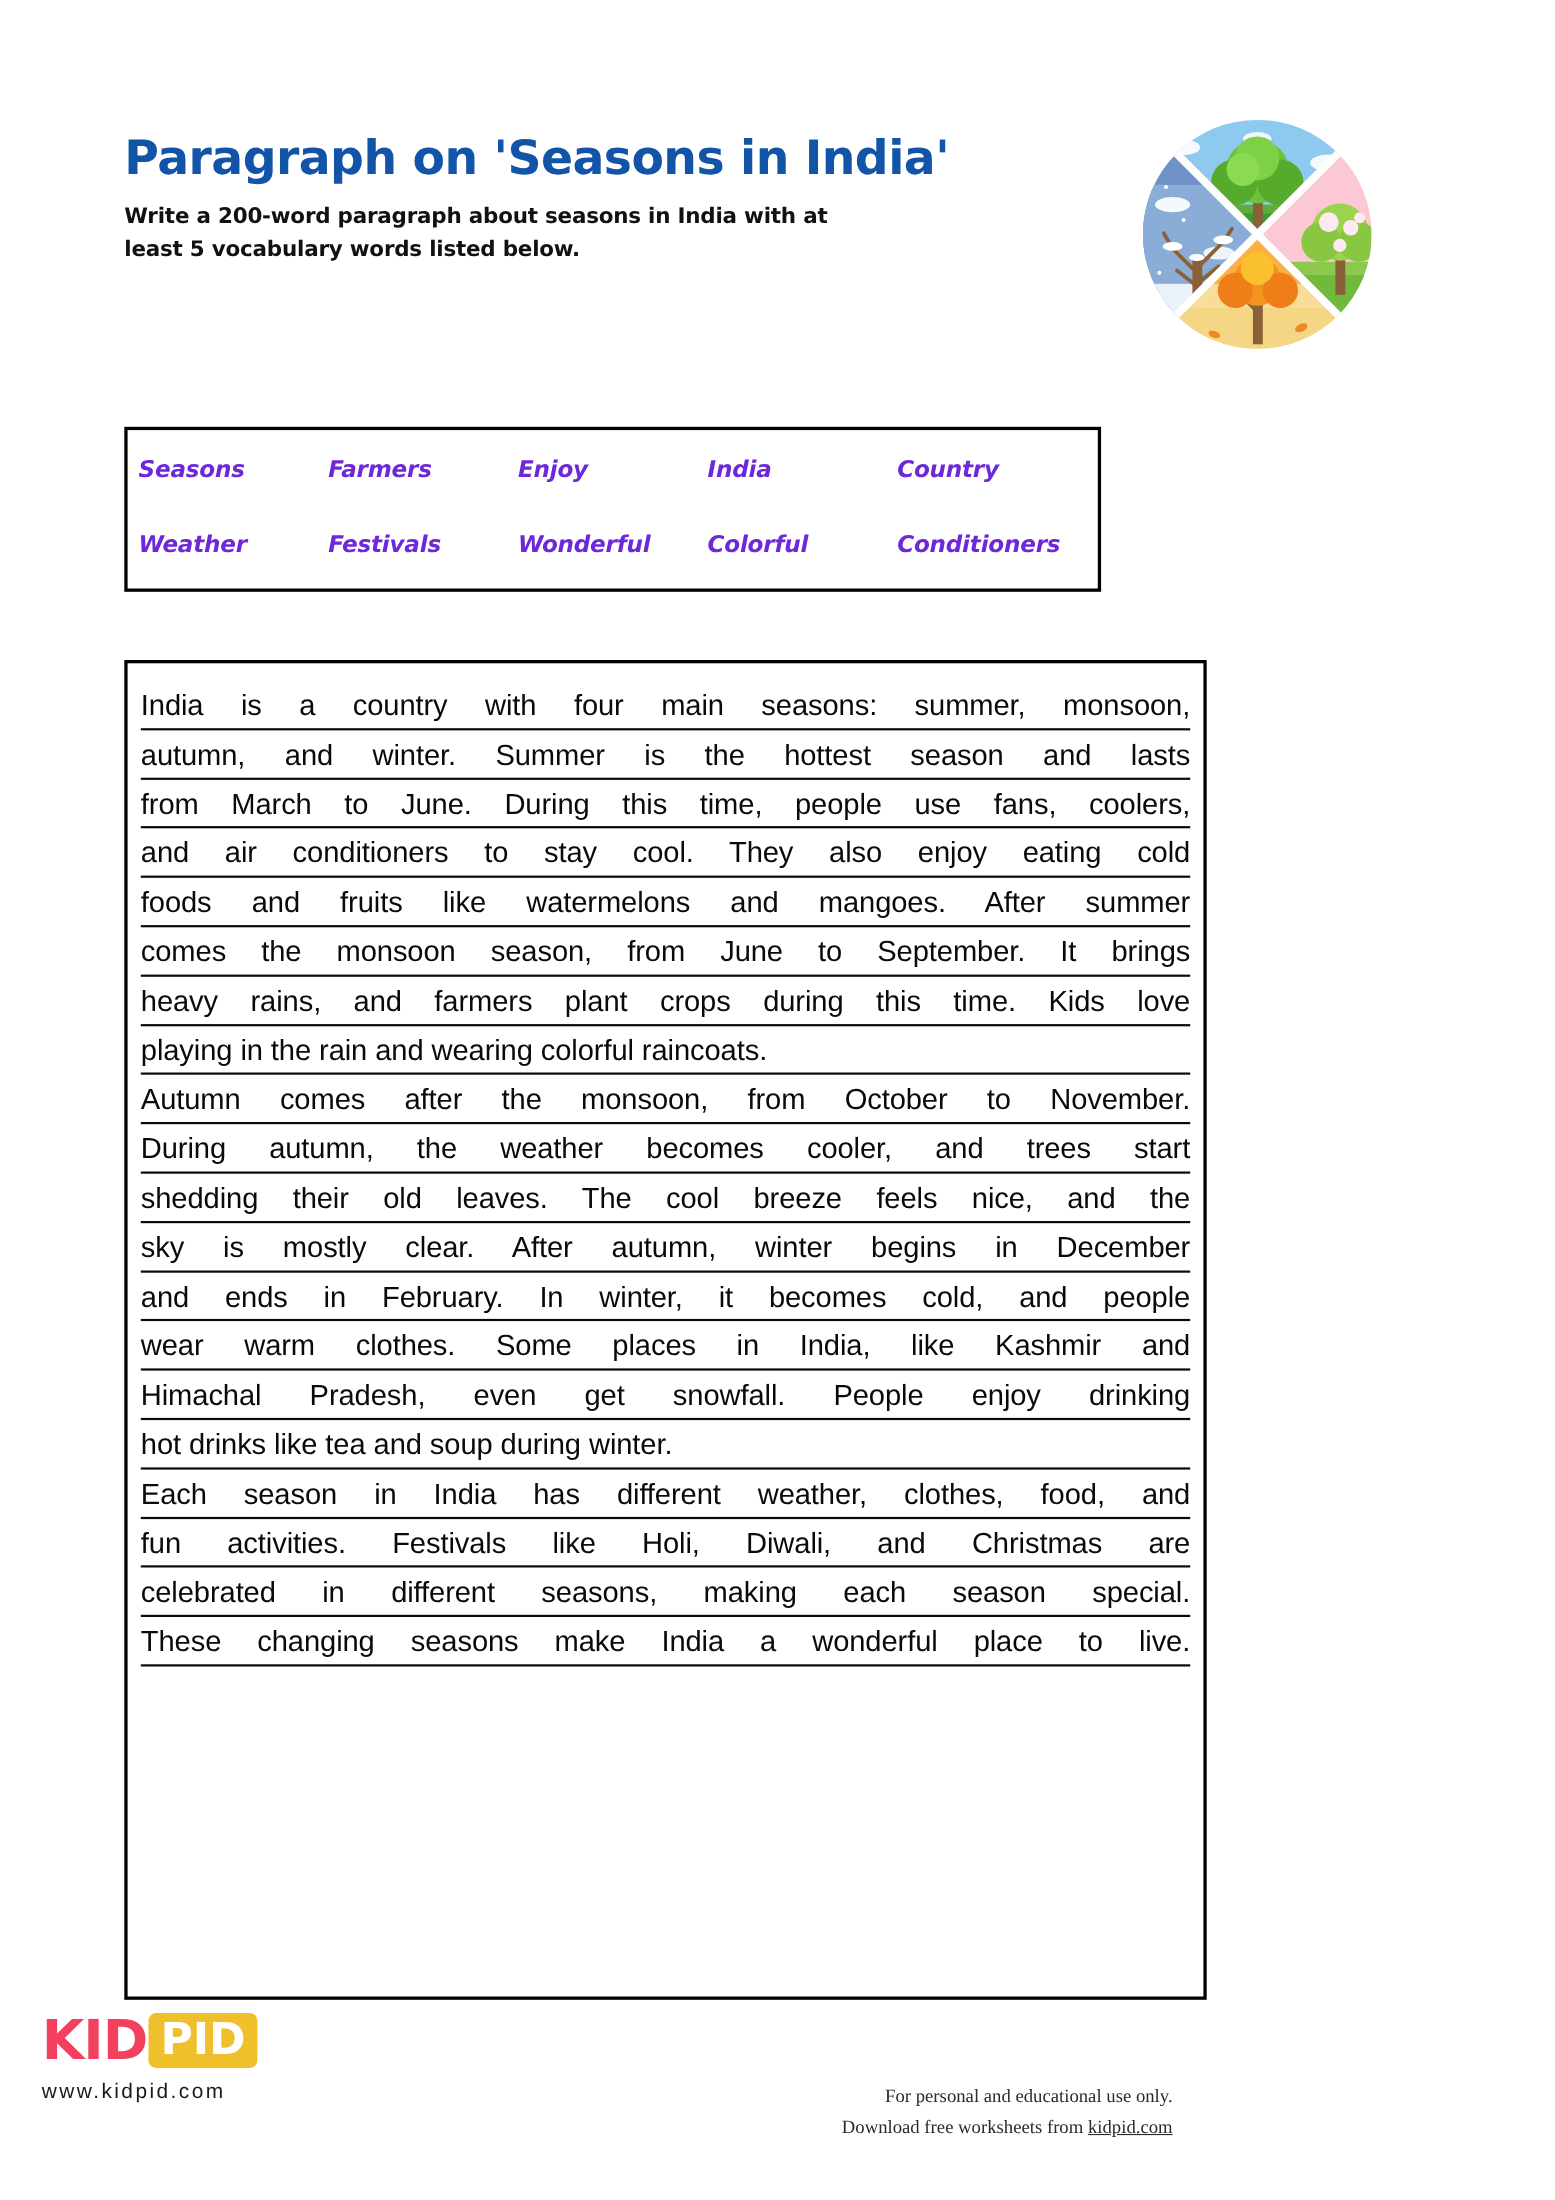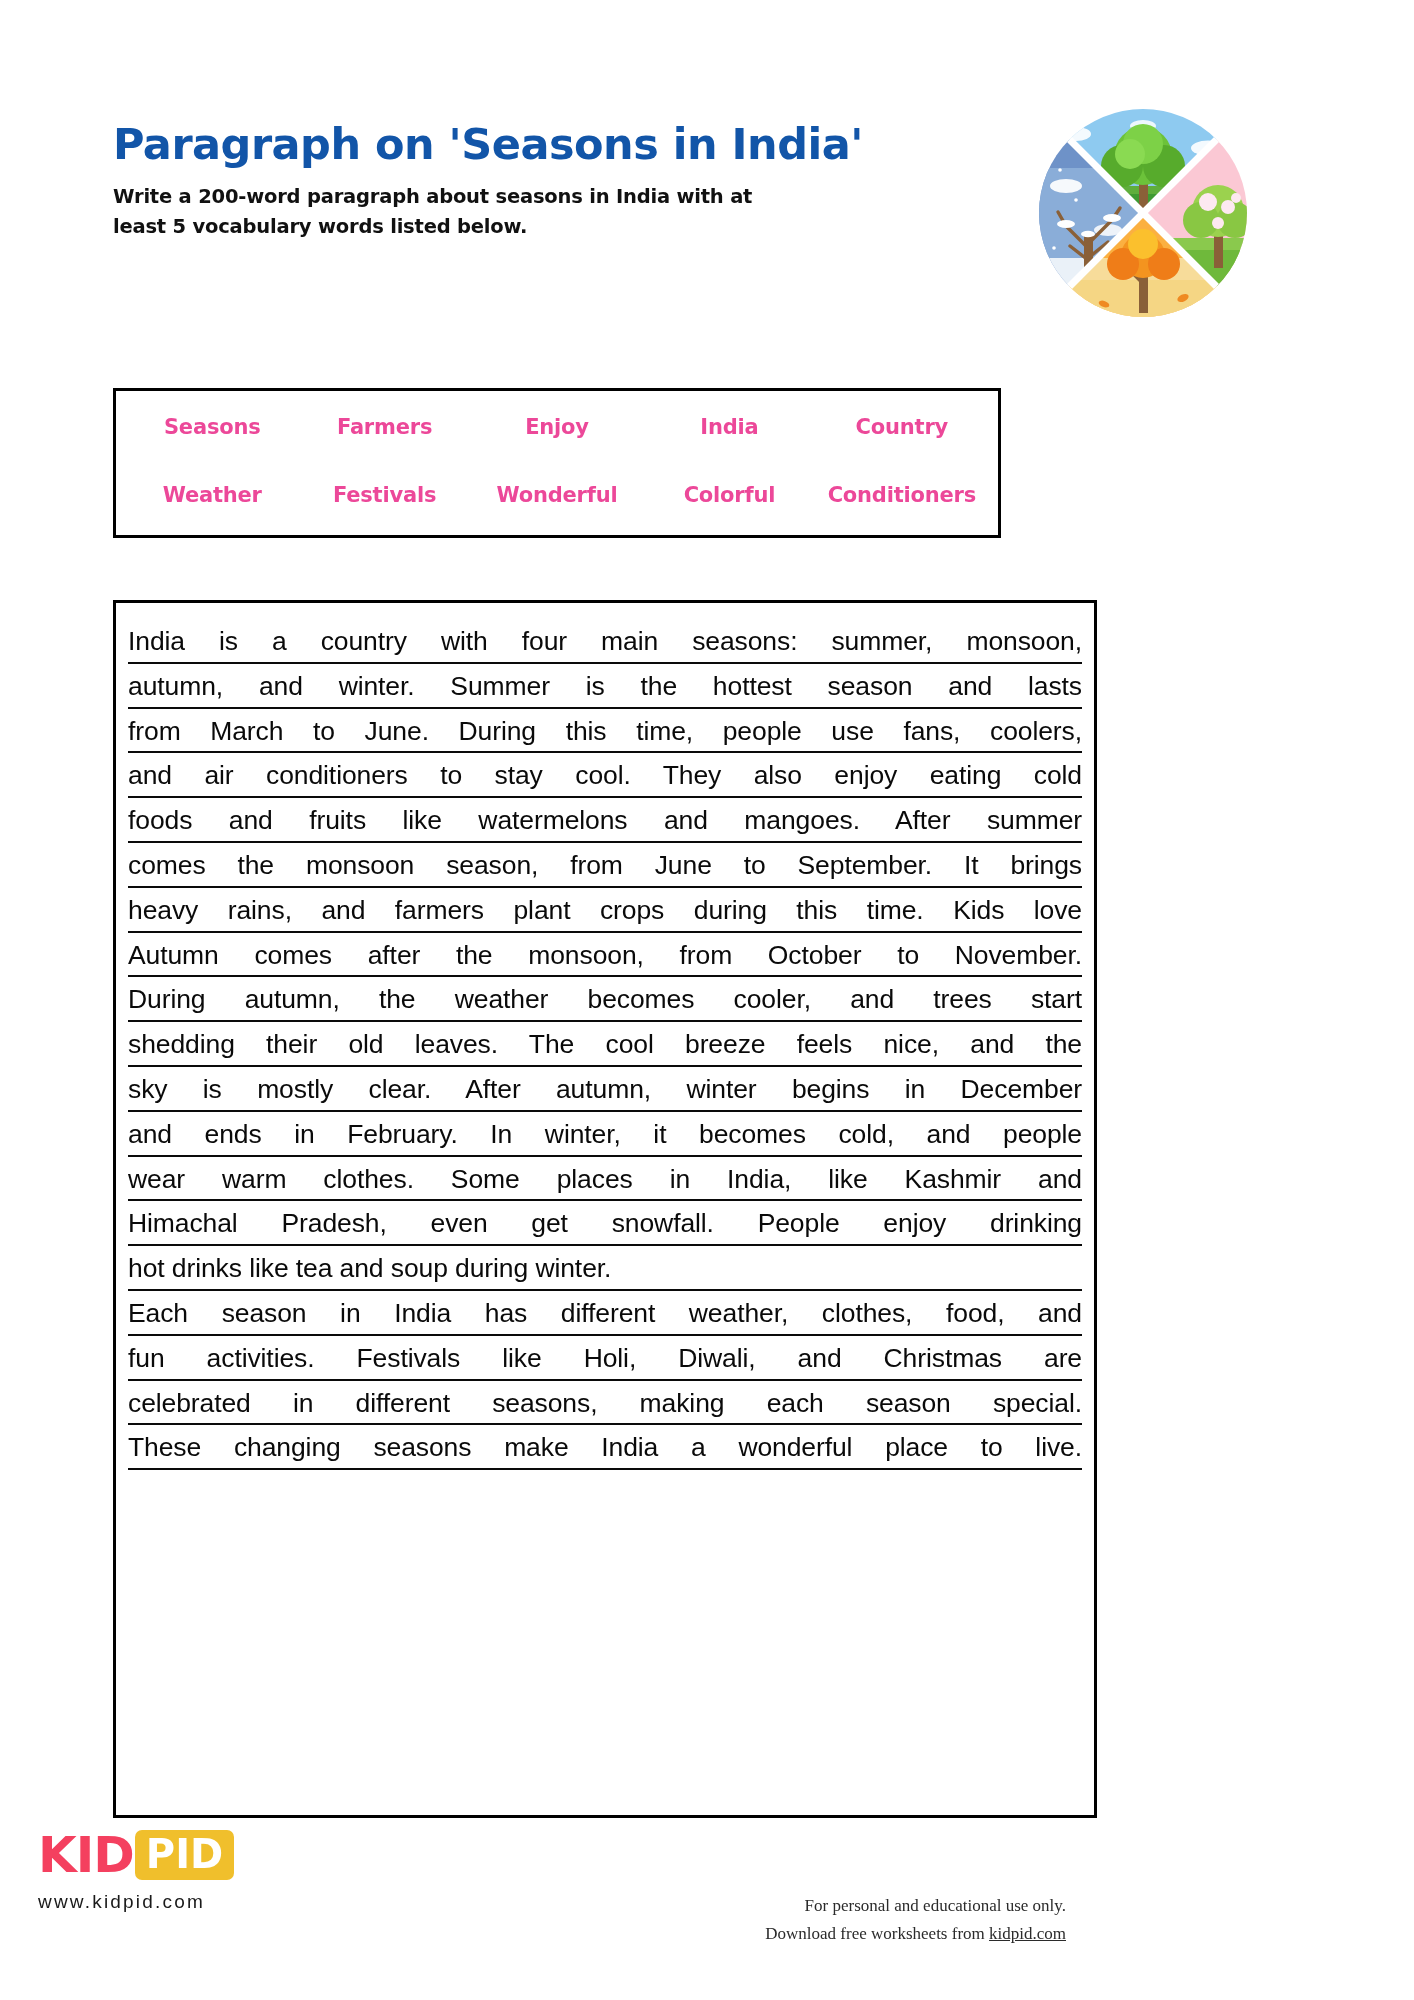--- a/index.html
+++ b/index.html
@@ -73,26 +73,26 @@
   }
 
   .vocab-row {
     display: flex;
     width: 100%;
   }
   .vocab-row + .vocab-row { margin-top: 44px; }
 
   .vocab-cell {
     flex: 1 1 0;
-    text-align: center;
     font-family: "DejaVu Sans", sans-serif;
     font-weight: bold;
     font-size: 21px;
-    color: #ec4899;
+    color: #6d28d9;
     letter-spacing: -0.2px;
+    font-style: italic;
   }
 
   
   .paragraph-box {
     position: absolute;
     left: 113px;
     top: 600px;
     width: 984px;
     height: 1218px;
     border: 3px solid #000000;
@@ -315,20 +315,21 @@
 
   <div class="paragraph-box">
     <div class="para-block">
       <span class="para-line jj">India is a country with four main seasons: summer, monsoon,</span>
       <span class="para-line jj">autumn, and winter. Summer is the hottest season and lasts</span>
       <span class="para-line j">from March to June. During this time, people use fans, coolers,</span>
       <span class="para-line j">and air conditioners to stay cool. They also enjoy eating cold</span>
       <span class="para-line j">foods and fruits like watermelons and mangoes. After summer</span>
       <span class="para-line j">comes the monsoon season, from June to September. It brings</span>
       <span class="para-line j">heavy rains, and farmers plant crops during this time. Kids love</span>
+      <span class="para-line last">playing in the rain and wearing colorful raincoats.</span>
       <span class="para-line j">Autumn comes after the monsoon, from October to November.</span>
       <span class="para-line jj">During autumn, the weather becomes cooler, and trees start</span>
       <span class="para-line j">shedding their old leaves. The cool breeze feels nice, and the</span>
       <span class="para-line jj">sky is mostly clear. After autumn, winter begins in December</span>
       <span class="para-line j">and ends in February. In winter, it becomes cold, and people</span>
       <span class="para-line jj">wear warm clothes. Some places in India, like Kashmir and</span>
       <span class="para-line jj">Himachal Pradesh, even get snowfall. People enjoy drinking</span>
       <span class="para-line last">hot drinks like tea and soup during winter.</span>
       <span class="para-line j">Each season in India has different weather, clothes, food, and</span>
       <span class="para-line jj">fun activities. Festivals like Holi, Diwali, and Christmas are</span>

